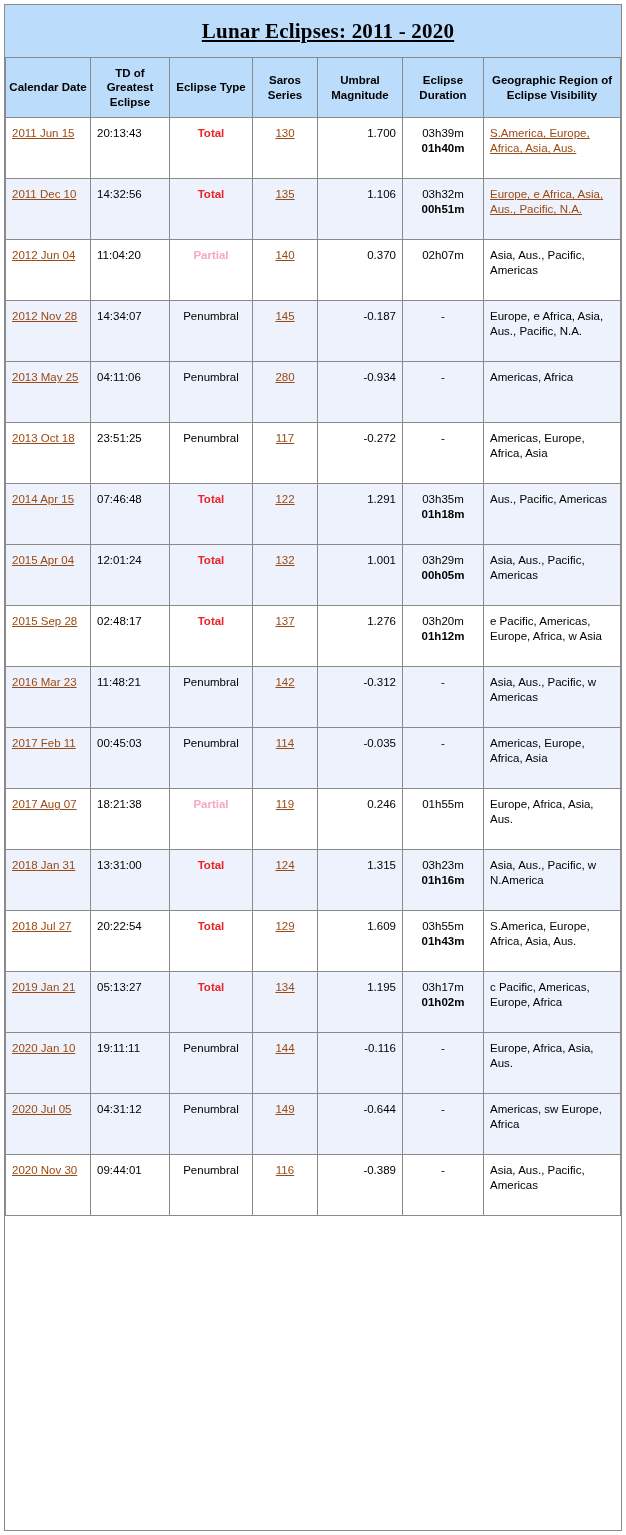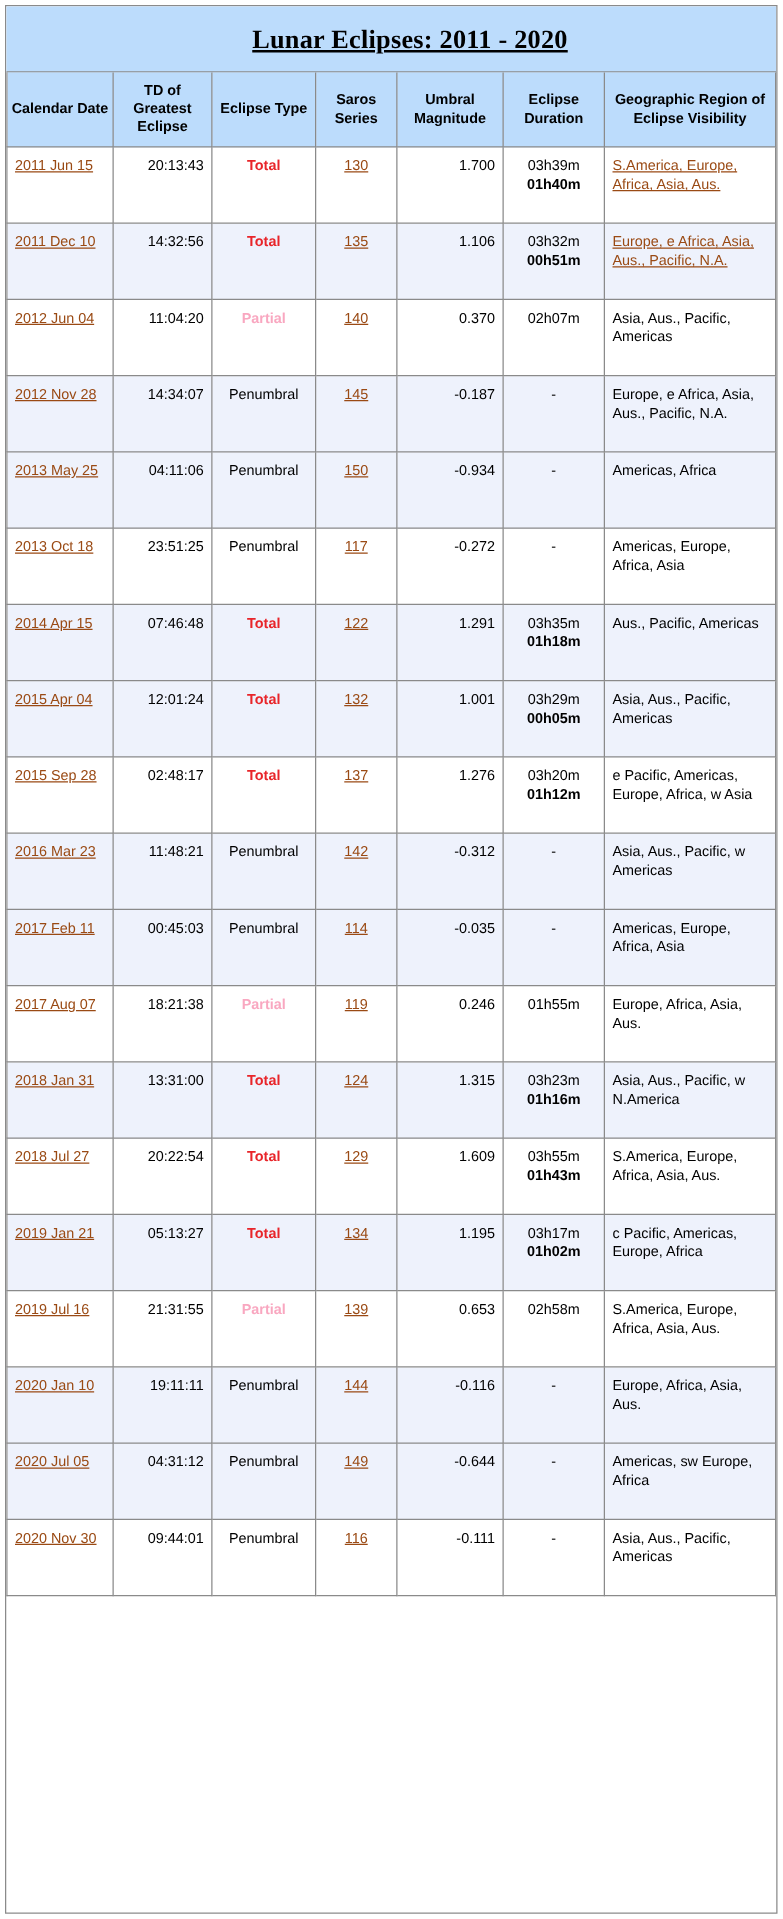--- a/index.html
+++ b/index.html
@@ -70,21 +70,21 @@
     color: #000000;
     vertical-align: top;
     padding: 8px 6px;
     line-height: 1.3;
     height: 44px;
   }
   tr.row-even td { background: #ffffff; }
   tr.row-odd  td { background: #eef2fc; }
 
   .col-date   { width: 78px; text-align: left; }
-  .col-td     { width: 72px; text-align: right; }
+  .col-td     { width: 72px; text-align: left; }
   .col-type   { width: 76px; text-align: center; }
   .col-saros  { width: 58px; text-align: center; }
   .col-umbral { width: 78px; text-align: right; }
   .col-dur    { width: 74px; text-align: center; }
   .col-geo    { width: auto; text-align: left; }
 
   a.link {
     color: #9a4a14;
     text-decoration: underline;
     cursor: pointer;
@@ -169,21 +169,21 @@
             <td class="col-umbral">-0.187</td>
             <td class="col-dur">
               <span class="dur-line1">-</span>
             </td>
             <td class="col-geo">Europe, e Africa, Asia, Aus., Pacific, N.A.</td>
           </tr>
           <tr class="row-odd">
             <td class="col-date"><a class="link">2013 May 25</a></td>
             <td class="col-td">04:11:06</td>
             <td class="col-type"><span class="type-penumbral">Penumbral</span></td>
-            <td class="col-saros"><a class="link">150</a></td>
+            <td class="col-saros"><a class="link">280</a></td>
             <td class="col-umbral">-0.934</td>
             <td class="col-dur">
               <span class="dur-line1">-</span>
             </td>
             <td class="col-geo">Americas, Africa</td>
           </tr>
           <tr class="row-even">
             <td class="col-date"><a class="link">2013 Oct 18</a></td>
             <td class="col-td">23:51:25</td>
             <td class="col-type"><span class="type-penumbral">Penumbral</span></td>
@@ -292,31 +292,20 @@
             <td class="col-td">05:13:27</td>
             <td class="col-type"><span class="type-total">Total</span></td>
             <td class="col-saros"><a class="link">134</a></td>
             <td class="col-umbral">1.195</td>
             <td class="col-dur">
               <span class="dur-line1">03h17m</span>
               <span class="dur-line2">01h02m</span>
             </td>
             <td class="col-geo">c Pacific, Americas, Europe, Africa</td>
           </tr>
-          <tr class="row-even">
-            <td class="col-date"><a class="link">2019 Jul 16</a></td>
-            <td class="col-td">21:31:55</td>
-            <td class="col-type"><span class="type-partial">Partial</span></td>
-            <td class="col-saros"><a class="link">139</a></td>
-            <td class="col-umbral">0.653</td>
-            <td class="col-dur">
-              <span class="dur-line1">02h58m</span>
-            </td>
-            <td class="col-geo">S.America, Europe, Africa, Asia, Aus.</td>
-          </tr>
           <tr class="row-odd">
             <td class="col-date"><a class="link">2020 Jan 10</a></td>
             <td class="col-td">19:11:11</td>
             <td class="col-type"><span class="type-penumbral">Penumbral</span></td>
             <td class="col-saros"><a class="link">144</a></td>
             <td class="col-umbral">-0.116</td>
             <td class="col-dur">
               <span class="dur-line1">-</span>
             </td>
             <td class="col-geo">Europe, Africa, Asia, Aus.</td>
@@ -330,21 +319,21 @@
             <td class="col-dur">
               <span class="dur-line1">-</span>
             </td>
             <td class="col-geo">Americas, sw Europe, Africa</td>
           </tr>
           <tr class="row-even">
             <td class="col-date"><a class="link">2020 Nov 30</a></td>
             <td class="col-td">09:44:01</td>
             <td class="col-type"><span class="type-penumbral">Penumbral</span></td>
             <td class="col-saros"><a class="link">116</a></td>
-            <td class="col-umbral">-0.111</td>
+            <td class="col-umbral">-0.389</td>
             <td class="col-dur">
               <span class="dur-line1">-</span>
             </td>
             <td class="col-geo">Asia, Aus., Pacific, Americas</td>
           </tr>
         </tbody>
     </table>
 
   </div>
 </div>

